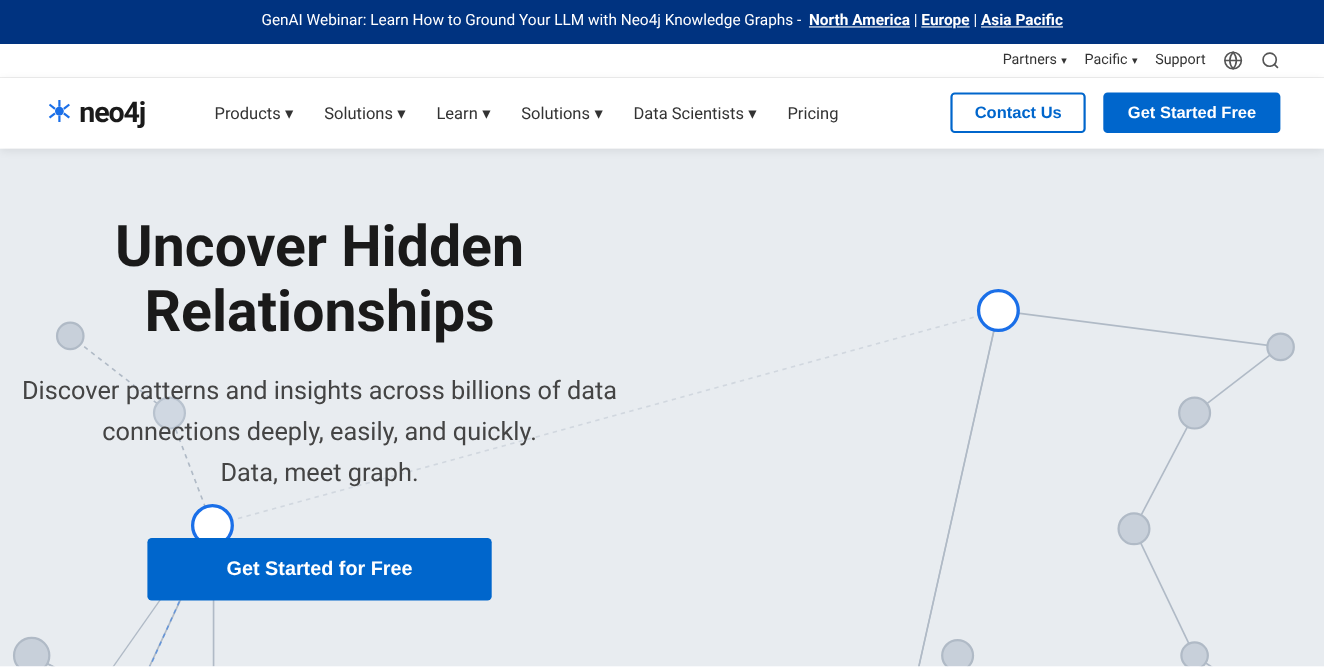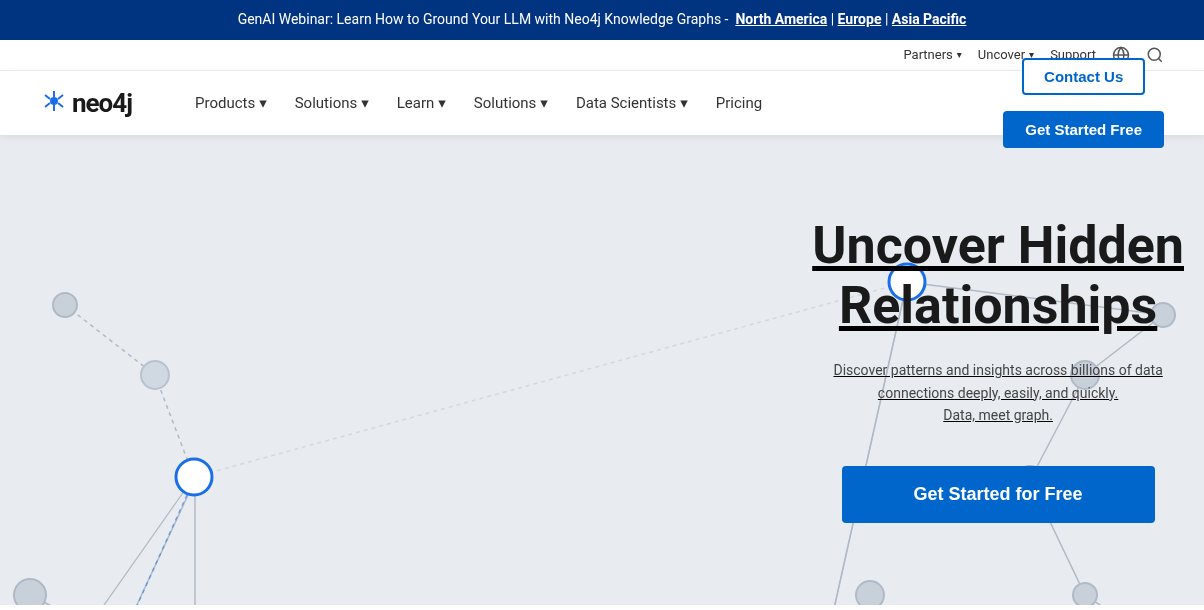--- a/index.html
+++ b/index.html
@@ -75,23 +75,22 @@
       gap: 4px;
       padding: 8px 12px;
       font-size: 15px;
       color: #333;
       cursor: pointer;
       border-radius: 4px;
       white-space: nowrap;
     }
     .nav-actions {
       display: flex;
-      align-items: center;
+      align-items: flex-start;
       gap: 16px;
-      flex-direction: column;
     }
     .btn-contact {
       padding: 8px 20px;
       border: 2px solid #0066cc;
       color: #0066cc;
       background: white;
       border-radius: 4px;
       font-size: 15px;
       font-weight: 600;
       cursor: pointer;
@@ -107,40 +106,39 @@
       cursor: pointer;
     }
 
     
     .hero {
       background: #e8ecf0;
       min-height: 470px;
       position: relative;
       display: flex;
       align-items: center;
-      justify-content: flex-end;
+      justify-content: flex-start;
       overflow: hidden;
-      text-decoration: underline;
     }
     .hero-content {
       text-align: center;
       z-index: 5;
       position: relative;
       max-width: 640px;
       padding: 60px 20px;
     }
     .hero-title {
       font-size: 52px;
       font-weight: 700;
       color: #1a1a1a;
       line-height: 1.15;
       margin-bottom: 24px;
     }
     .hero-subtitle {
-      font-size: 14px;
+      font-size: 23px;
       color: #444;
       line-height: 1.6;
       margin-bottom: 40px;
     }
     .btn-hero {
       display: inline-block;
       padding: 18px 72px;
       background: #0066cc;
       color: white;
       border: none;
@@ -170,21 +168,21 @@
   <span> | </span>
   <a href="#">Asia Pacific</a>
 </div>
 
 <div class="utility-nav">
   <div class="util-item">
     <span>Partners</span>
     <span class="chevron-small">▾</span>
   </div>
   <div class="util-item">
-    <span>Uncover</span>
+    <span>Pacific</span>
     <span class="chevron-small">▾</span>
   </div>
   <div class="util-item">
     <span>Support</span>
   </div>
   <div class="util-item">
     <svg width="18" height="18" viewBox="0 0 24 24" fill="none" stroke="#555" stroke-width="2">
         <circle cx="12" cy="12" r="10"></circle>
         <line x1="2" y1="12" x2="22" y2="12"></line>
         <path d="M12 2a15.3 15.3 0 0 1 4 10 15.3 15.3 0 0 1-4 10 15.3 15.3 0 0 1-4-10 15.3 15.3 0 0 1 4-10z"></path>

